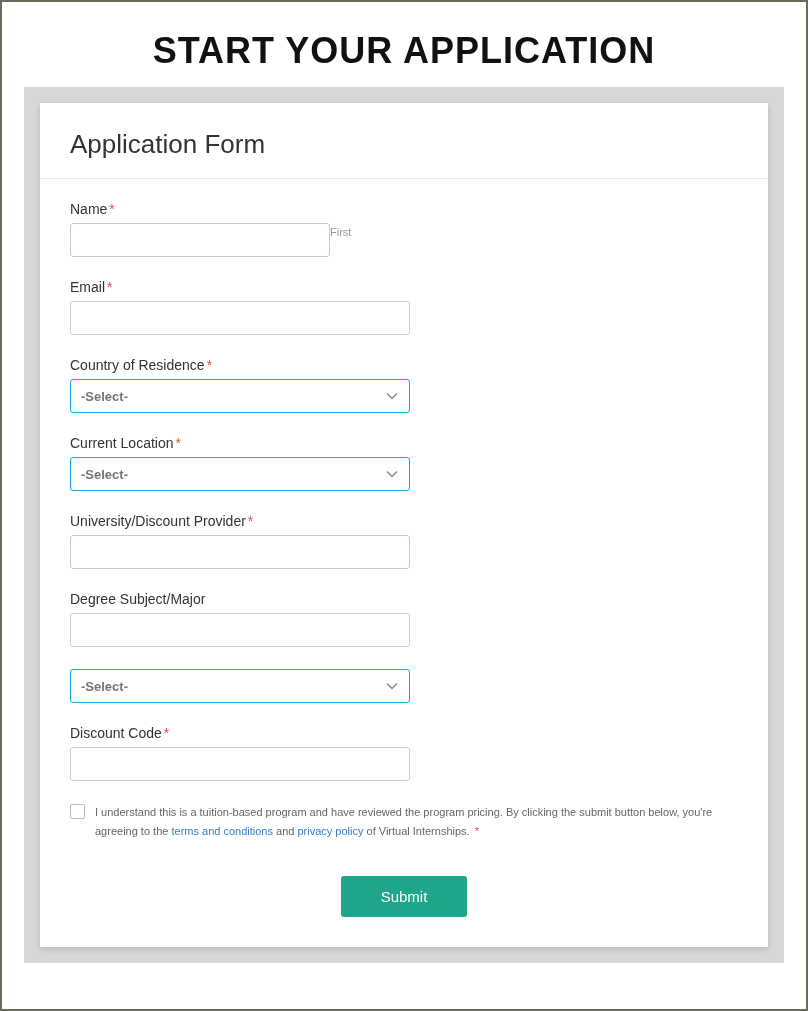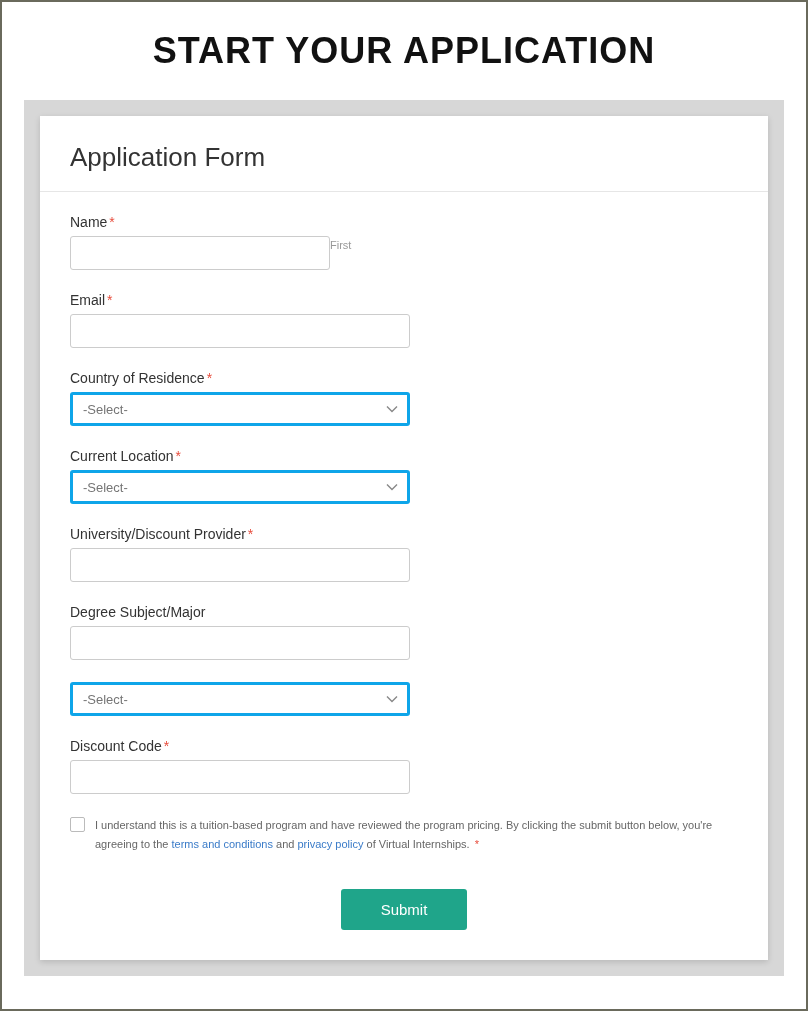--- a/index.html
+++ b/index.html
@@ -14,21 +14,21 @@
       height: 1011px;
       border: 2px solid #6a6a5c;
       padding: 0;
     }
     .page-title {
       text-align: center;
       font-size: 36px;
       font-weight: 800;
       color: #111;
       letter-spacing: 1px;
-      margin: 28px 0 28px 0;
+      margin: 28px 0 15px 0;
     }
     .form-panel {
       background: #d7d7d7;
       margin: 0 22px 22px 22px;
       padding: 16px;
     }
     .form-card {
       background: #fff;
       box-shadow: 0 2px 6px rgba(0,0,0,0.15);
       padding: 26px 30px 30px 30px;
@@ -83,29 +83,30 @@
       color: #999;
       margin-top: 3px;
     }
     .select-wrap {
       position: relative;
       width: 340px;
     }
     .select-input {
       width: 100%;
       height: 34px;
-      border: 3px solid #0ea5e9;
+      border: 1px solid #0ea5e9;
       border-radius: 3px;
       padding: 0 36px 0 10px;
       font-size: 13px;
       color: #aaa;
       background: #fff;
       appearance: none;
       -webkit-appearance: none;
       cursor: pointer;
+      font-weight: bold;
     }
     .select-caret {
       position: absolute;
       right: 12px;
       top: 50%;
       transform: translateY(-50%);
       pointer-events: none;
     }
     .select-caret svg {
       width: 12px;

